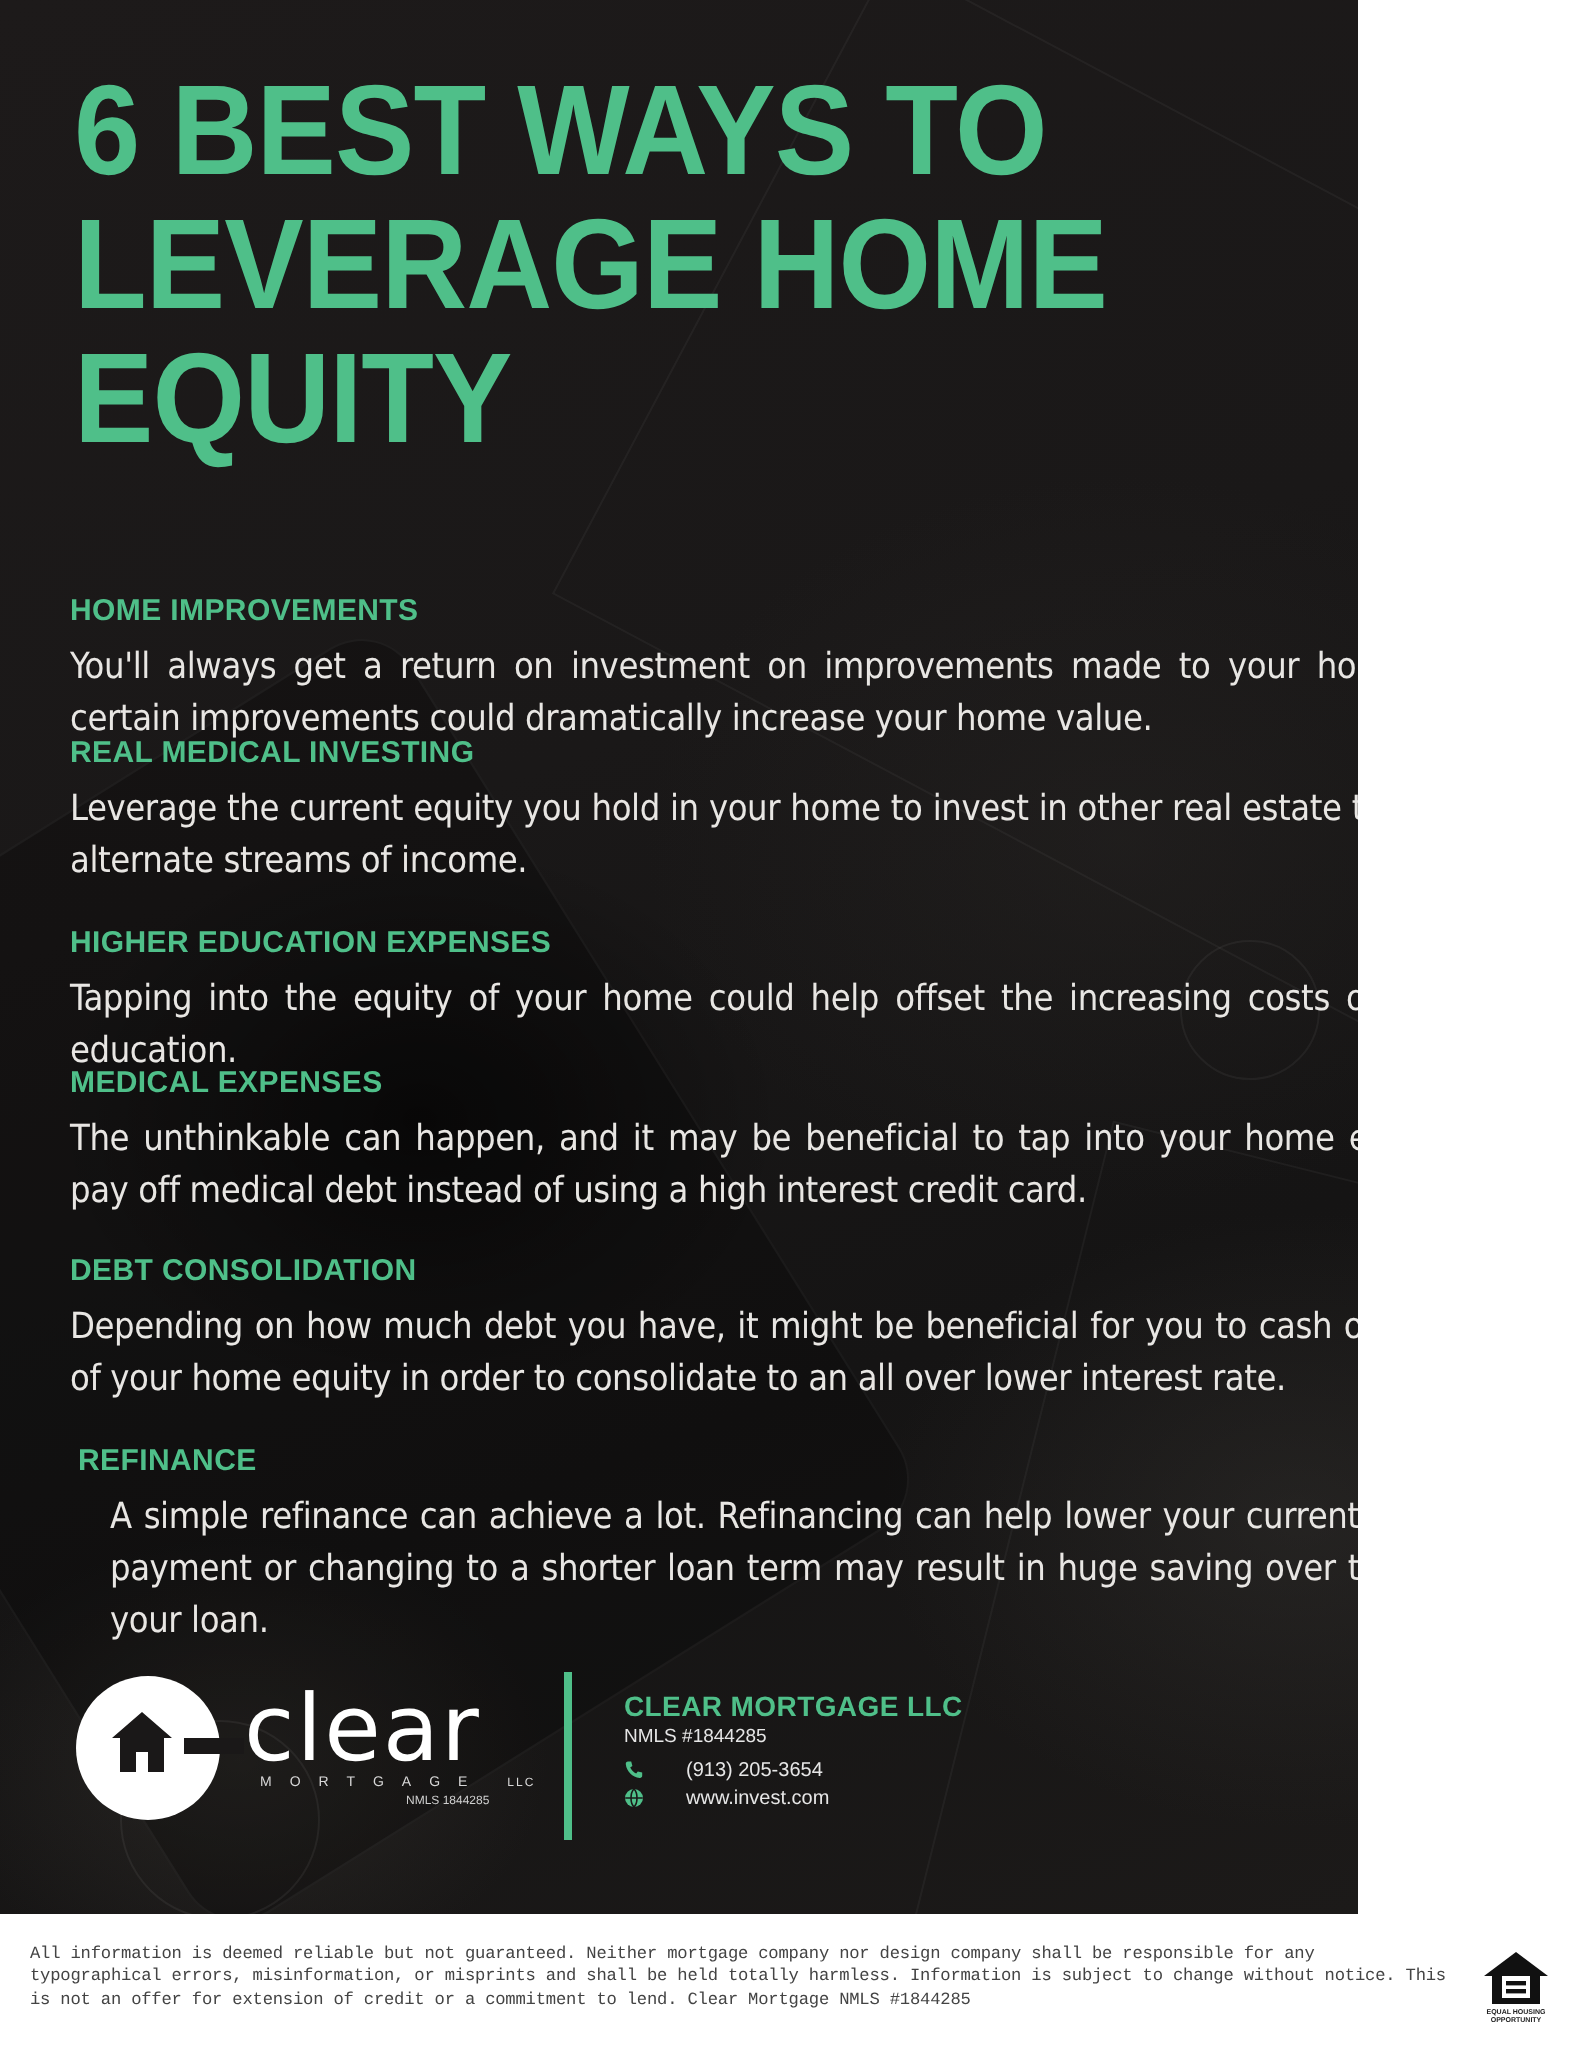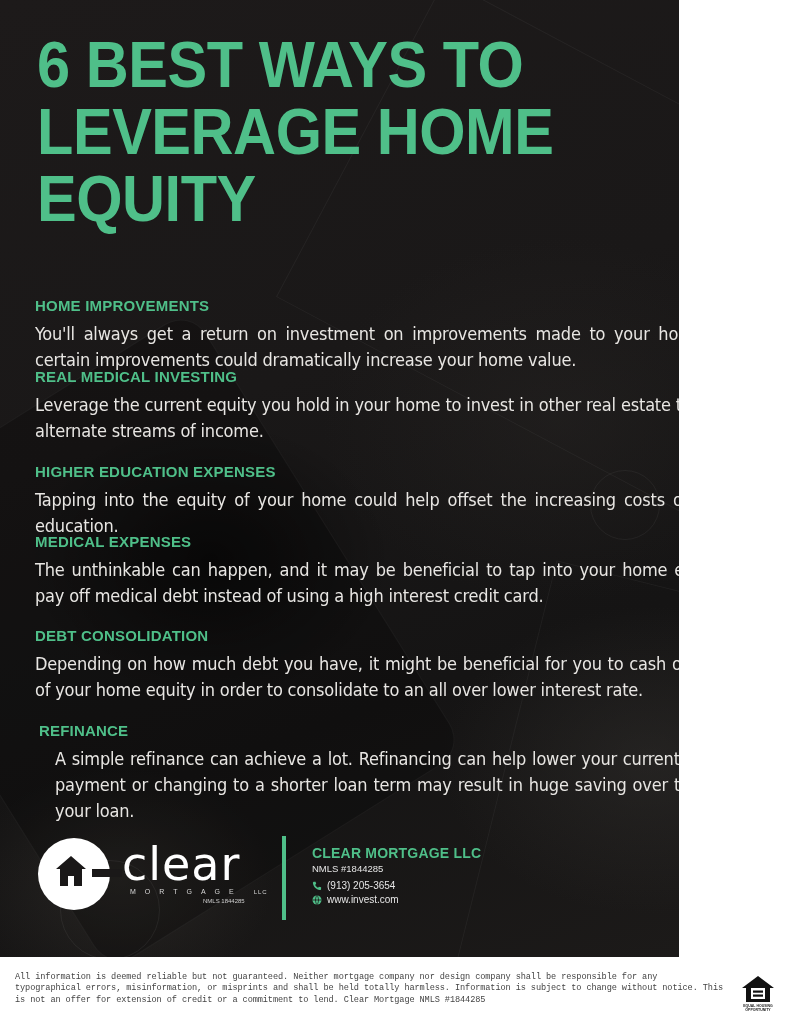--- a/index.html
+++ b/index.html
@@ -70,21 +70,21 @@
     .logo-llc { letter-spacing: 1px; font-size: 6px; }
     .logo-nmls {
       position: absolute; left: 165px; top: 62px; color: #cfcfcf; font-size: 6px; white-space: nowrap;
     }
 
     .divider { position: absolute; left: 282px; top: 836px; width: 4px; height: 84px; background: #4fbf89; }
 
     .contact { position: absolute; left: 312px; top: 845px; }
     .contact-name { color: #4fbf89; font-weight: 700; font-size: 14px; line-height: 17px; letter-spacing: 0.2px; }
     .contact-nmls { color: #e6e6e6; font-size: 9.5px; margin-top: 1px; }
-    .contact-row { display: flex; align-items: flex-end; color: #e6e6e6; font-size: 10px; margin-top: 6px; }
+    .contact-row { display: flex; align-items: flex-start; color: #e6e6e6; font-size: 10px; margin-top: 6px; gap: 16px; }
     .contact-row + .contact-row { margin-top: 3px; }
     .contact-row svg { margin-right: 5px; flex: none; }
 
     .disclaimer {
       position: absolute; left: 15px; top: 972px; width: 712px;
       color: #444444; font-size: 8.6px; line-height: 11.4px;
       font-family: Liberation Mono, monospace; letter-spacing: -0.1px;
     }
     .eho { position: absolute; left: 740px; top: 975px; width: 36px; height: 40px; }
     .eho-text { position: absolute; left: 0; top: 29px; width: 36px; font-size: 3.5px; line-height: 4px; text-align: center; color: #222; font-weight: 700; }

